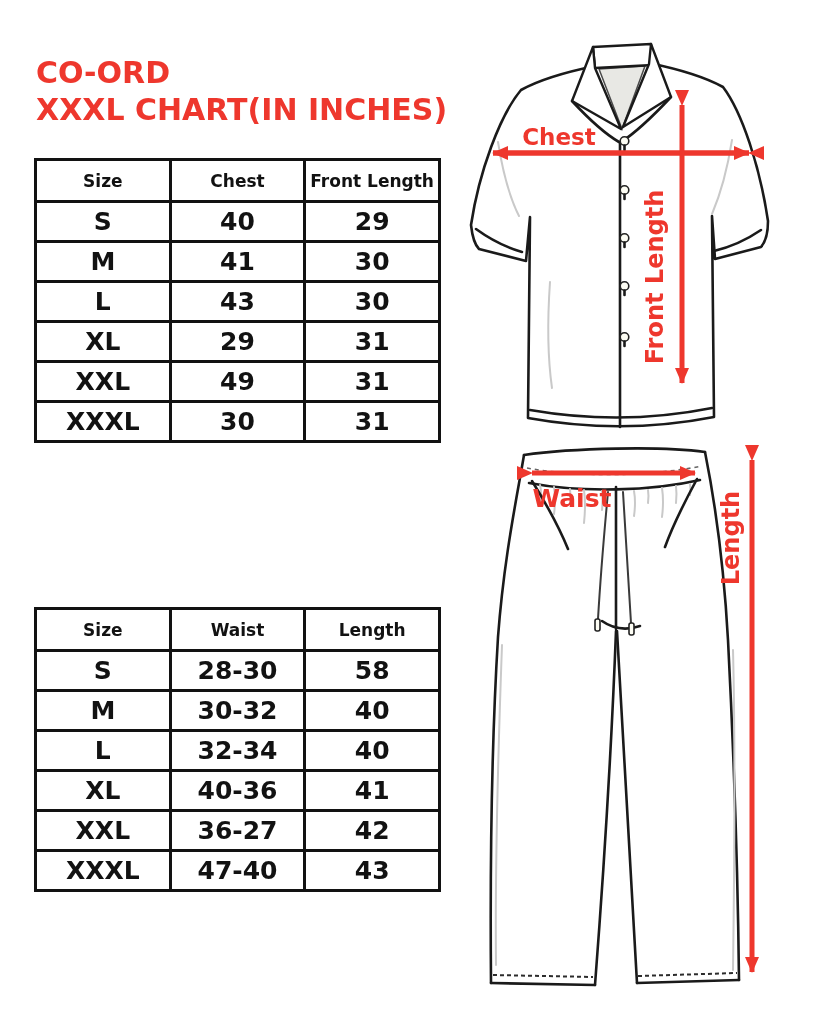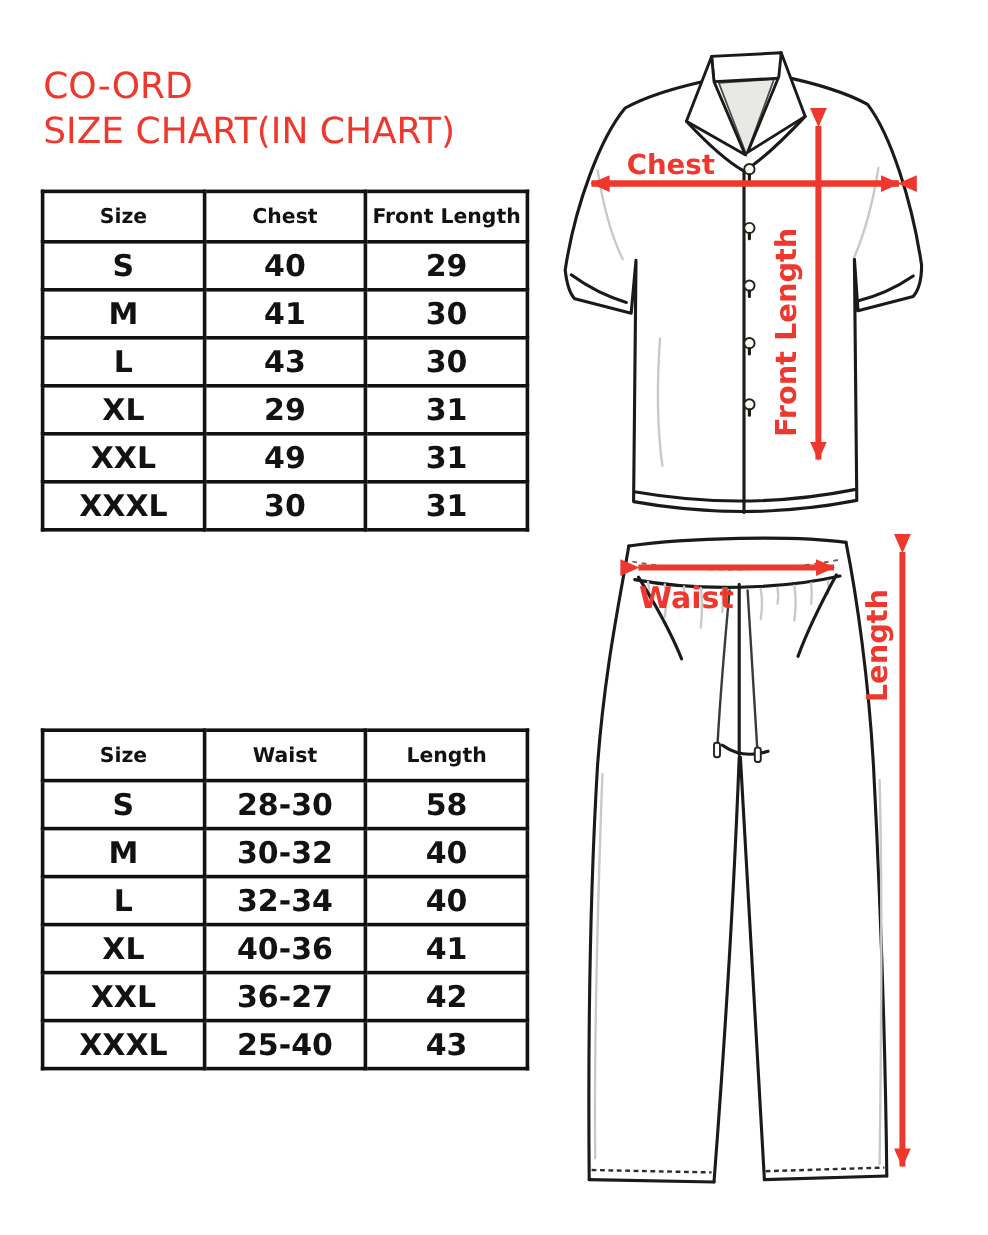--- a/index.html
+++ b/index.html
@@ -1,19 +1,19 @@
 <!DOCTYPE html>
 <html style="--accent: #EE372D; --ink: #1a1a1a; --ink-border: #121212; --shade: #e8e8e4; --bg: #ffffff;"><head>
 <meta charset="utf-8">
 <style>
   html,body{margin:0;padding:0;background:#ffffff;}
   .page{position:relative;width:823px;height:1029px;background:var(--bg,#fff);
         font-family:"DejaVu Sans",sans-serif;overflow:hidden;}
   .title{position:absolute;left:36px;top:54px;color:var(--accent);
-         font-weight:400;font-size:30px;line-height:37px;letter-spacing:0;}
+         font-weight:700;font-size:30px;line-height:37px;letter-spacing:0;}
   table.size-table{position:absolute;left:34px;width:407px;border-collapse:collapse;
          table-layout:fixed;background:#fff;}
   table.t1{top:158px;}
   table.t2{top:607px;}
   .size-table th,.size-table td{border:3px solid var(--ink-border);text-align:center;
          color:#121212;vertical-align:middle;}
   .size-table th{font-size:17px;height:37px;font-weight:700;}
   .size-table td{font-size:25px;height:35px;font-weight:700;}
   svg.fig{position:absolute;}
   .fig-shirt{left:462px;top:30px;}
@@ -31,21 +31,21 @@
   .ah{fill:var(--accent);}
   .mlabel{fill:var(--accent);font-weight:700;font-family:"DejaVu Sans",sans-serif;}
 </style>
 </head>
 <body>
 
 <div class="page">
 
   <div class="title">
     <div>CO-ORD</div>
-    <div>SIZE CHART(IN CHART)</div>
+    <div>XXXL CHART(IN INCHES)</div>
   </div>
 
   <table class="size-table t1">
     <thead>
       <tr>
           <th>Size</th>
           <th>Chest</th>
           <th>Front Length</th>
         </tr>
     </thead>
@@ -112,21 +112,21 @@
           <td>40-36</td>
           <td>41</td>
         </tr>
         <tr>
           <td>XXL</td>
           <td>36-27</td>
           <td>42</td>
         </tr>
         <tr>
           <td>XXXL</td>
-          <td>25-40</td>
+          <td>47-40</td>
           <td>43</td>
         </tr>
       </tbody>
   </table>
 
   <svg class="fig fig-shirt" width="345" height="405" viewBox="0 0 345 405">
     <defs>
       <marker id="ah-s" markerWidth="17" markerHeight="15" refX="15" refY="7" orient="auto" markerUnits="userSpaceOnUse">
         <path class="ah" d="M0,0 L16,7 L0,14 Z"></path>
       </marker>

